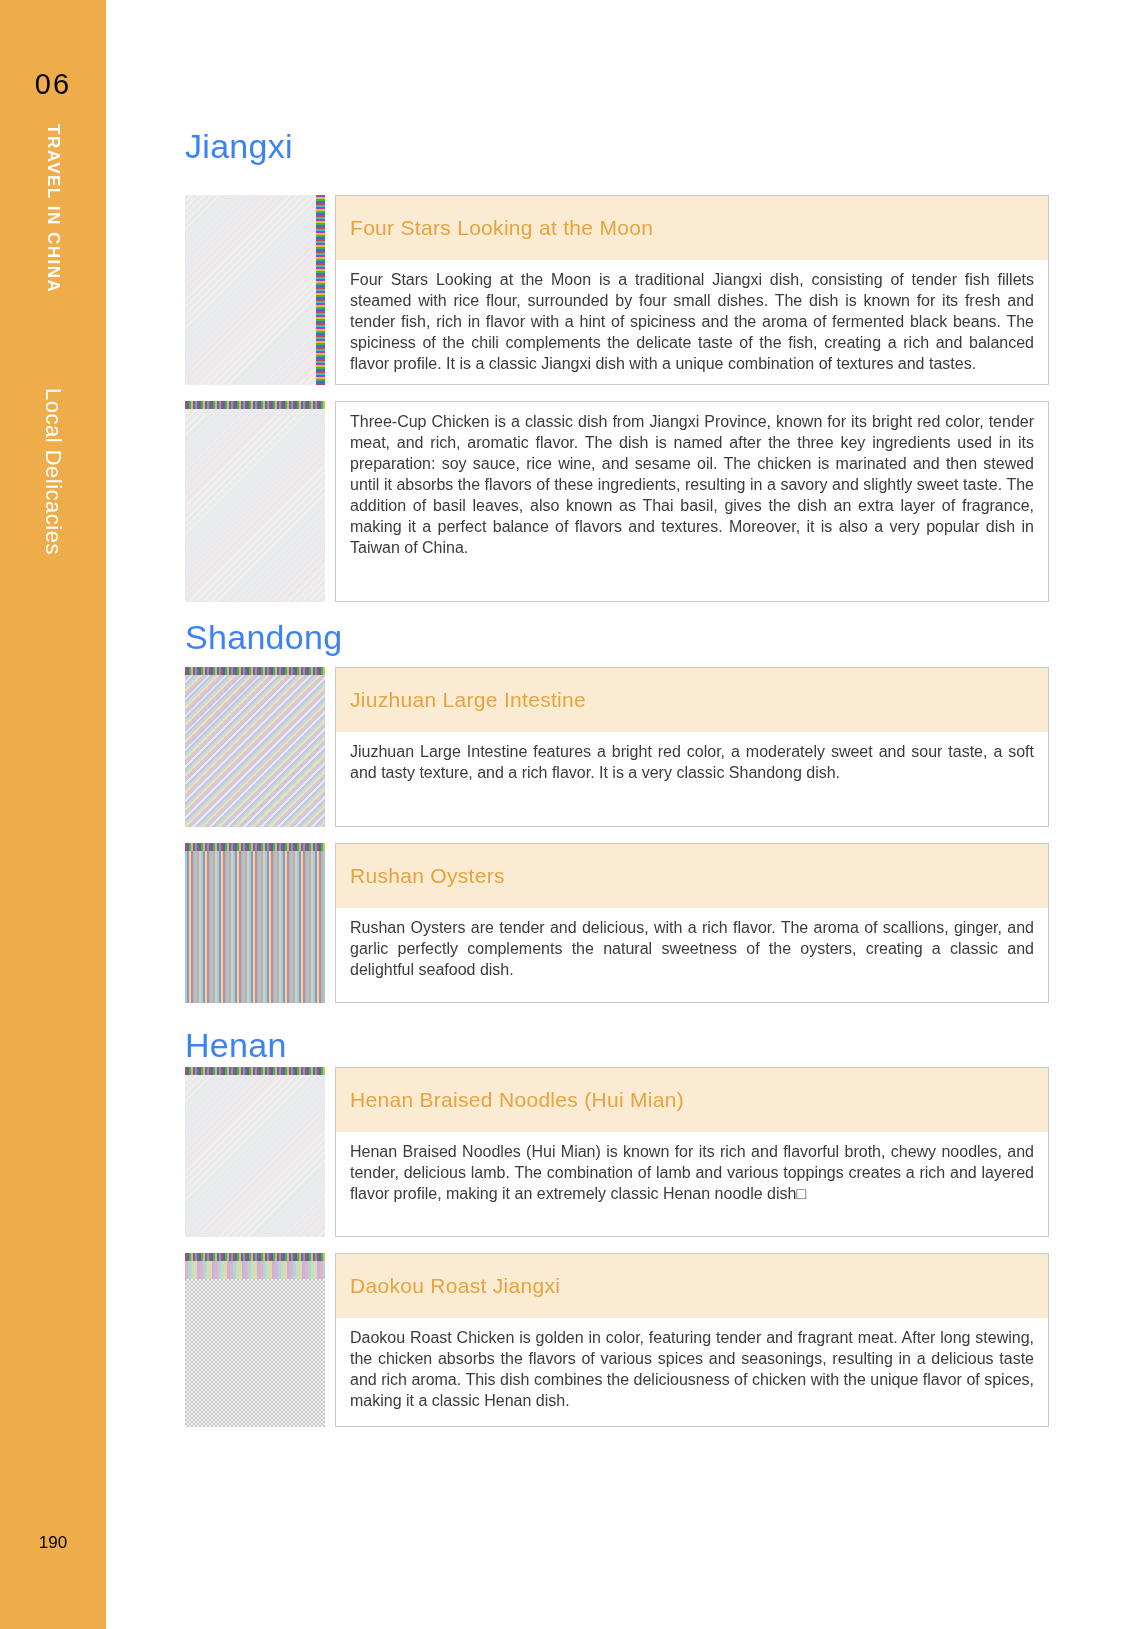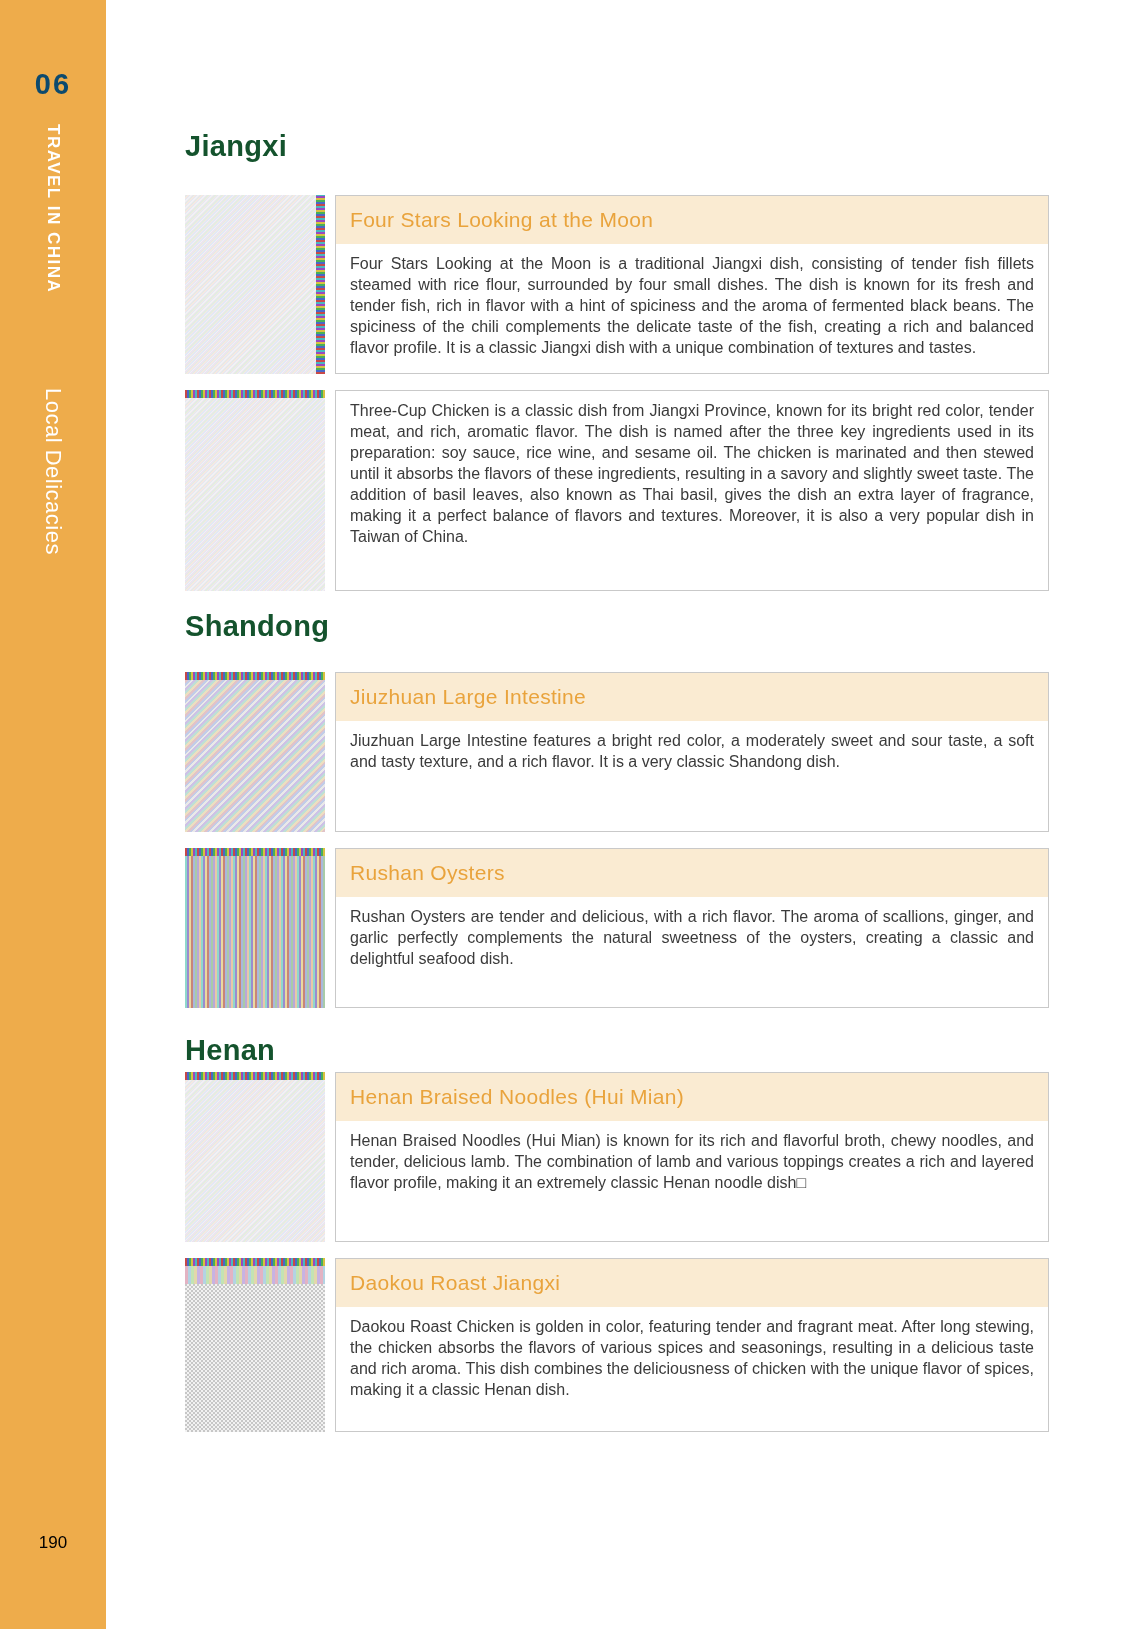--- a/index.html
+++ b/index.html
@@ -3,34 +3,34 @@
 <meta charset="utf-8">
 <style>
   html,body{margin:0;padding:0;background:#ffffff;}
   .page{
     position:relative;width:1133px;height:1629px;background:#ffffff;overflow:hidden;
     font-family:"Liberation Sans","DejaVu Sans",sans-serif;
   }
   
   .sidebar{position:absolute;left:0;top:0;width:106px;height:1629px;background:#EEAC4B;}
   .chapter-num{position:absolute;top:68px;left:0;width:106px;text-align:center;
-    color:#0c4a6e;font-size:29px;letter-spacing:2px;font-weight:700;}
+    color:#000000;font-size:29px;letter-spacing:2px;font-weight:400;}
   .vwrap{position:absolute;left:0;width:106px;display:flex;justify-content:center;}
   .vw1{top:124px;}
   .vw2{top:388px;}
   .vtext{writing-mode:vertical-rl;color:#ffffff;white-space:nowrap;}
   .vt-bold{font-weight:bold;font-size:17px;letter-spacing:1.5px;}
   .vt-light{font-size:22px;letter-spacing:0.5px;}
   .page-num{position:absolute;top:1533px;left:0;width:106px;text-align:center;
     color:#000000;font-size:17px;}
   
   .content{position:absolute;left:185px;top:0;width:864px;}
-  h2.region{margin:0;font-size:29px;line-height:36px;font-weight:bold;color:#14532d;letter-spacing:0.3px;}
+  h2.region{margin:0;font-size:34px;line-height:36px;font-weight:normal;color:#3b82f6;letter-spacing:0.3px;}
   #h-jiangxi{margin-top:128px;margin-bottom:31px;}
-  #h-shandong{margin-top:17px;margin-bottom:28px;}
+  #h-shandong{margin-top:17px;margin-bottom:12px;}
   #h-henan{margin-top:24px;margin-bottom:4px;}
   .dish-row{display:flex;gap:10px;margin-bottom:16px;align-items:stretch;}
   
   .ph{flex:0 0 140px;width:140px;position:relative;}
   .ph-diag-light{
     background:repeating-linear-gradient(135deg,
       #ece3f1 0 1px,#e2efe1 1px 2px,#f6e7e3 2px 3px,#e1e9f6 3px 4px,#f2f2f2 4px 5px);
   }
   .ph-diag-dense{
     background:repeating-linear-gradient(135deg,
@@ -55,21 +55,21 @@
       #c84848 0 2px,#4868c8 2px 4px,#48b058 4px 6px,#d8c040 6px 8px,#9848c0 8px 10px,#48b8c0 10px 12px);
   }
   .strip-right::before{
     content:"";position:absolute;top:0;right:0;bottom:0;width:9px;
     background:repeating-linear-gradient(0deg,
       #c84848 0 2px,#4868c8 2px 4px,#48b058 4px 6px,#d8c040 6px 8px,#9848c0 8px 10px,#48b8c0 10px 12px);
   }
   
   .card{flex:1;border:1px solid #C9C9C9;background:#ffffff;display:flex;flex-direction:column;box-sizing:border-box;}
   .card-title-bar{background:#FAEBD2;min-height:35px;box-sizing:border-box;
-    display:flex;align-items:center;padding:12px 14px;}
+    display:flex;align-items:center;padding:20px 14px;}
   .card-title-bar h3{margin:0;font-size:21px;font-weight:400;color:#E9A33C;letter-spacing:0.3px;}
   .card-body{margin:0;padding:9px 14px 10px 14px;font-size:16px;line-height:21px;
     color:#3B3B3B;text-align:justify;}
 </style>
 </head>
 <body>
 
 <div class="page">
 
   <aside class="sidebar">

